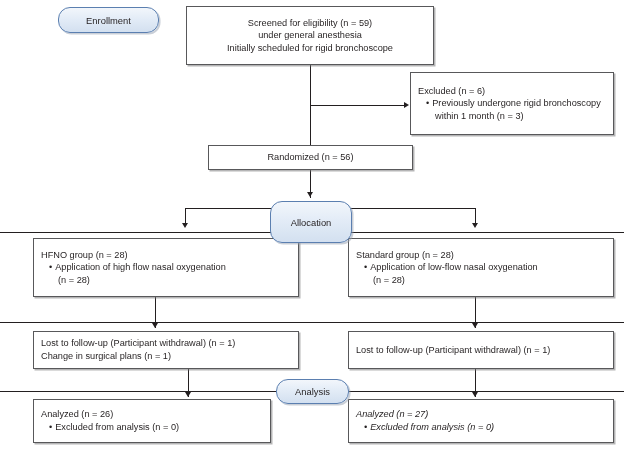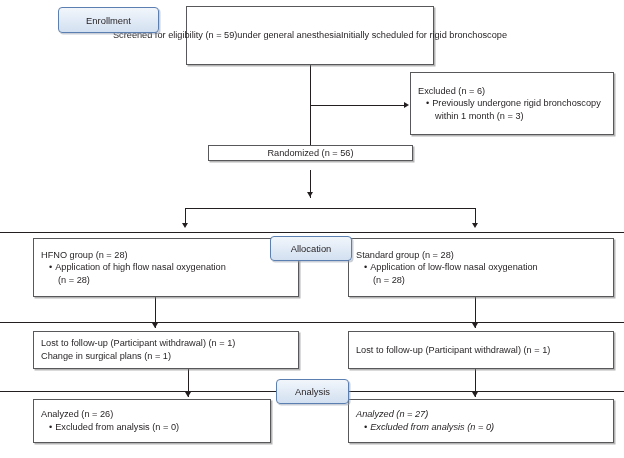--- a/index.html
+++ b/index.html
@@ -29,20 +29,21 @@
     border: 1px solid #58585a;
     box-shadow: 1.5px 1.5px 0 rgba(120,120,122,0.55);
     font-size: 9.2px;
     line-height: 12.6px;
     color: #231f20;
     padding: 5px 7px;
     z-index: 5;
   }
   .box.center {
     display: flex;
+    flex-direction: column;
     align-items: center;
     justify-content: center;
     text-align: center;
     padding: 4px 6px;
   }
   .box.left {
     display: flex;
     flex-direction: column;
     justify-content: center;
     text-align: left;
@@ -62,21 +63,21 @@
     display: block;
     white-space: nowrap;
     padding-left: 17px;
   }
 
   
   .pill {
     position: absolute;
     box-sizing: border-box;
     border: 1px solid #5b7fb0;
-    border-radius: 4px;
+    border-radius: 12px;
     background: linear-gradient(to bottom, #f2f6fb 0%, #e3ecf7 45%, #d3e0f0 100%);
     box-shadow: 1.5px 1.5px 0 rgba(150,160,175,0.5);
     display: flex;
     align-items: center;
     justify-content: center;
     font-size: 9.4px;
     color: #231f20;
     z-index: 20;
   }
 
@@ -135,36 +136,36 @@
 
   <div class="hline" style="left:310px; top:105px; width:95px;"></div>
   <div class="arrow-right" style="left:404px; top:101.5px;"></div>
 
   <div class="box left" style="left:410px; top:72px; width:204px; height:63px;">
     <span class="line">Excluded (n = 6)</span>
     <span class="bullet">Previously undergone rigid bronchoscopy</span>
     <span class="cont">within 1 month (n = 3)</span>
   </div>
 
-  <div class="box center" style="left:208px; top:145px; width:205px; height:16px;">
+  <div class="box center" style="left:208px; top:145px; width:205px; height:25px;">
     <span class="line">Randomized (n = 56)</span>
   </div>
 
   <div class="vline" style="left:310px; top:170px; height:28px;"></div>
   <div class="arrow-down" style="left:306.5px; top:192px;"></div>
 
   <div class="hline" style="left:185px; top:208px; width:290px;"></div>
   <div class="vline" style="left:185px; top:208px; height:18px;"></div>
   <div class="arrow-down" style="left:181.5px; top:223px;"></div>
   <div class="vline" style="left:475px; top:208px; height:18px;"></div>
   <div class="arrow-down" style="left:471.5px; top:223px;"></div>
 
   <div class="divider" style="left:0px; top:232px; width:624px;"></div>
 
-  <div class="pill" style="left:270px; top:236px; width:82px; height:25px;">
+  <div class="pill" style="left:270px; top:201px; width:82px; height:42px;">
     <span>Allocation</span>
   </div>
 
   <div class="box left" style="left:33px; top:238px; width:266px; height:59px;">
     <span class="line">HFNO group (n = 28)</span>
     <span class="bullet">Application of high flow nasal oxygenation</span>
     <span class="cont">(n = 28)</span>
   </div>
 
   <div class="box left" style="left:348px; top:238px; width:266px; height:59px;">

